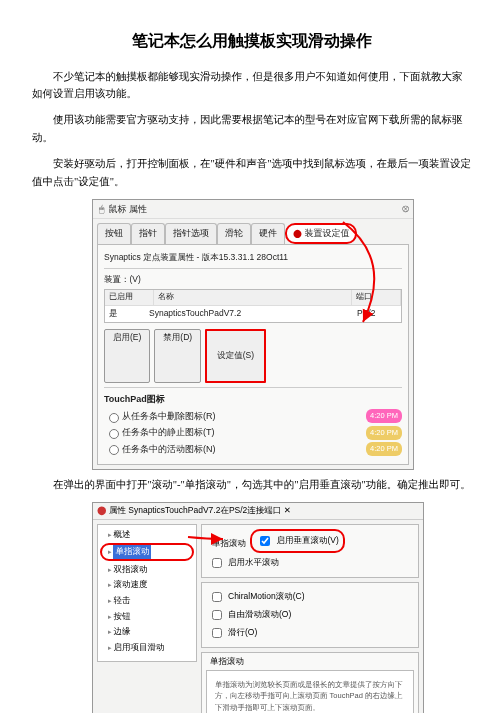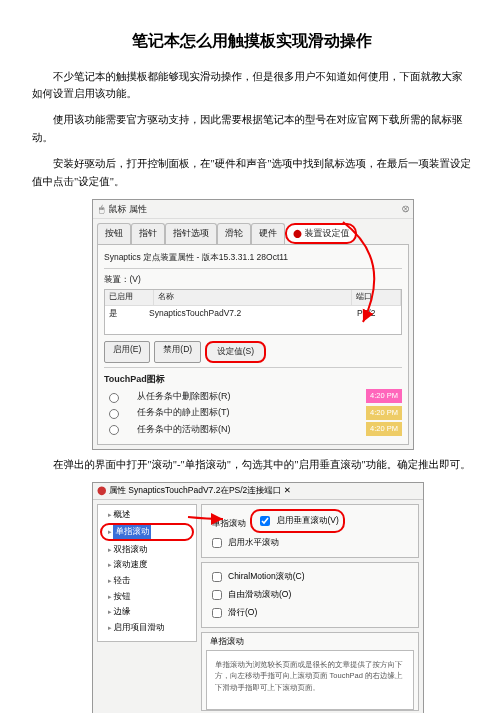--- a/index.html
+++ b/index.html
@@ -81,48 +81,48 @@
     margin: 0 4px 4px 4px;
     padding: 6px 6px;
   }
   .subhead { font-size: 8.5px; margin-bottom: 4px; }
   .row { display: flex; align-items: center; gap: 4px; font-size: 8.5px; margin: 2px 0; }
   .hr { border-top: 1px solid #ccc; margin: 4px 0; }
   .list {
     background: #fff;
     border: 1px solid #bbb;
     width: 100%;
-    height: 46px;
+    height: 34px;
     font-size: 8.5px;
     box-sizing: border-box;
     position: relative;
   }
   .list .hdr { display:flex; border-bottom:1px solid #ddd; background:#f0f0f0; }
   .list .hdr span { padding:1px 4px; font-size:8px; border-right:1px solid #ddd; }
   .list .item { padding: 1px 4px; }
   .btnrow { display:flex; justify-content:flex-start; gap:4px; margin:6px 0 4px 0; }
   .btn {
     background: #efefef;
     border: 1px solid #999;
     border-radius: 2px;
     padding: 1px 8px;
     font-size: 8.5px;
     white-space: nowrap;
   }
   .btn.redcirc {
     border: 2px solid #e00;
-    border-radius: 8px;
-    padding: 2px 10px;
+    border-radius: 1px;
+    padding: 18px 10px;
   }
   .checks { font-size: 9px; }
-  .checks label { display:flex; align-items:center; gap:15px; margin:2px 0; }
+  .checks label { display:flex; align-items:center; gap:0; margin:2px 0; }
   .checks input { width:10px; height:10px; }
   .time {
     background:#f6b; color:#fff; font-size:7.5px; padding:1px 4px;
-    border-radius:0; margin-left:auto;
+    border-radius:6px; margin-left:auto;
   }
   .arrow {
     position:absolute; pointer-events:none;
   }
 
   
   .dlg2 {
     background:#f3f3f2;
     border:1px solid #999;
     width:330px;

